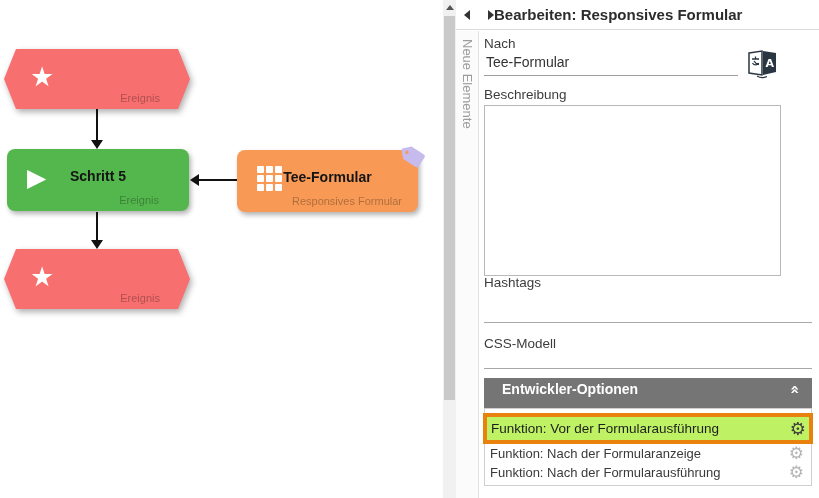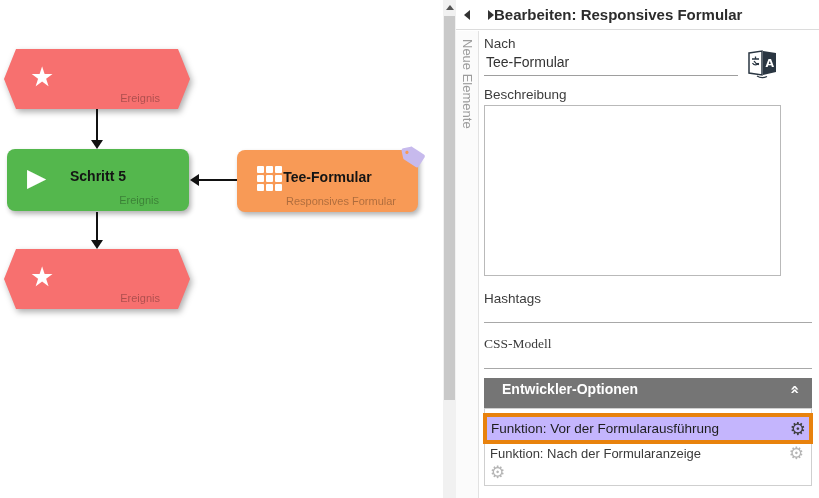--- a/index.html
+++ b/index.html
@@ -81,21 +81,21 @@
   .hline { position:absolute; left:0; width:328px; border-bottom:1px solid #a8a8a8; }
 
   .dev-header { position:absolute; top:348px; left:0; width:328px; height:30px;
                 background:#757575; color:#fff; display:flex; align-items:center;
                 justify-content:space-between; padding:0 12px 8px 18px; }
   .dev-header .dtitle { font-size:14px; font-weight:bold; }
   .chevrons-up { display:inline-block; transform:rotate(90deg); font-size:15px;
                  font-weight:bold; line-height:1; }
   .dev-body { position:absolute; top:378px; left:0; width:328px;
               border:1px solid #cfcfcf; background:#fff; padding-bottom:3px; }
-  .hl-row { margin:4px -2px 0 -2px; border:4px solid #e8820d; background:#c4b5fd; }
+  .hl-row { margin:4px -2px 0 -2px; border:4px solid #e8820d; background:#bef264; }
   .opt-row { display:flex; align-items:center; justify-content:space-between; }
   .hl-row .opt-row { height:23px; padding:0 3px 0 4px; }
   .hl-row .opt-label { font-size:13.5px; color:#1d1d1d; }
   .hl-row .gear { color:#3e3e3e; font-size:18px; line-height:1; }
   .plain-row { height:19px; padding:0 7px 0 5px; }
   .plain-row .opt-label { font-size:13px; color:#3a3a3a; }
   .plain-row .gear { color:#b5b5b5; font-size:17px; line-height:1; }
 </style>
 </head>
 <body>
@@ -135,21 +135,21 @@
             <span></span>
             <span></span>
             <span></span>
             <span></span>
             <span></span>
             <span></span>
             <span></span>
         </span>
       </span>
       <span class="title">Tee-Formular</span>
-      <span class="subtype" style="right:22px;">Responsives Formular</span>
+      <span class="subtype" style="right:16px;">Responsives Formular</span>
       <span class="tag-badge">
         <svg width="26" height="26" viewBox="0 0 24 24" style="transform:rotate(-12deg)">
           <path d="M21.4 11.6l-9-9C12 2.2 11.5 2 11 2H4c-1.1 0-2 .9-2 2v7c0 .5.2 1 .6 1.4l9 9c.8.8 2 .8 2.8 0l7-7c.8-.8.8-2 0-2.8zM6.5 8C5.7 8 5 7.3 5 6.5S5.7 5 6.5 5 8 5.7 8 6.5 7.3 8 6.5 8z" fill="#c7baed"></path>
         </svg>
       </span>
     </div>
 
     <div class="cline" style="left:96px; top:212px; width:2px; height:28px;"></div>
     <div class="ah-down" style="left:91px; top:240px;"></div>
 
@@ -190,42 +190,43 @@
           <text x="19.5" y="19" font-size="11" font-weight="bold" fill="#fff" font-family="DejaVu Sans">A</text>
           <path d="M3 5 L16 3 V27 L3 25 Z" fill="#fff" stroke="#2a3642" stroke-width="1.5"></path>
           <path d="M6 11 h7 M9.5 8.5 v2.5 M6.5 15 c1.5 2.5 4.5 2.5 6 0 M8 13 c1 2 2.5 3 5 3.5" stroke="#2a3642" stroke-width="1.3" fill="none"></path>
           <path d="M11 28 c3 2 7 2 10 .5" stroke="#2a3642" stroke-width="1.3" fill="none"></path>
         </svg>
       </span>
 
       <span class="flabel" style="top:57px;">Beschreibung</span>
       <textarea class="desc-area" style=""></textarea>
 
-      <span class="flabel" style="top:261px;">Hashtags</span>
+      <span class="flabel" style="top:245px;">Hashtags</span>
       <div class="hline" style="top:292px;"></div>
 
-      <span class="flabel" style="top:306px;font-family:Liberation Serif, serif;">CSS-Modell</span>
+      <span class="flabel" style="top:306px;">CSS-Modell</span>
       <div class="hline" style="top:338px;"></div>
 
       <div class="dev-header">
         <span class="dtitle">Entwickler-Optionen</span>
         <span class="chevrons-up glyph">«</span>
       </div>
 
       <div class="dev-body">
         <div class="hl-row">
           <div class="opt-row">
             <span class="opt-label">Funktion: Vor der Formularausführung</span>
             <span class="gear glyph">⚙</span>
           </div>
         </div>
         <div class="opt-row plain-row">
           <span class="opt-label">Funktion: Nach der Formularanzeige</span>
           <span class="gear glyph">⚙</span>
         </div>
         <div class="opt-row plain-row">
+          <span class="opt-label">Funktion: Nach der Formularausführung</span>
           <span class="gear glyph">⚙</span>
         </div>
       </div>
 
     </div>
   </div>
 </div>
 
 </body></html>

